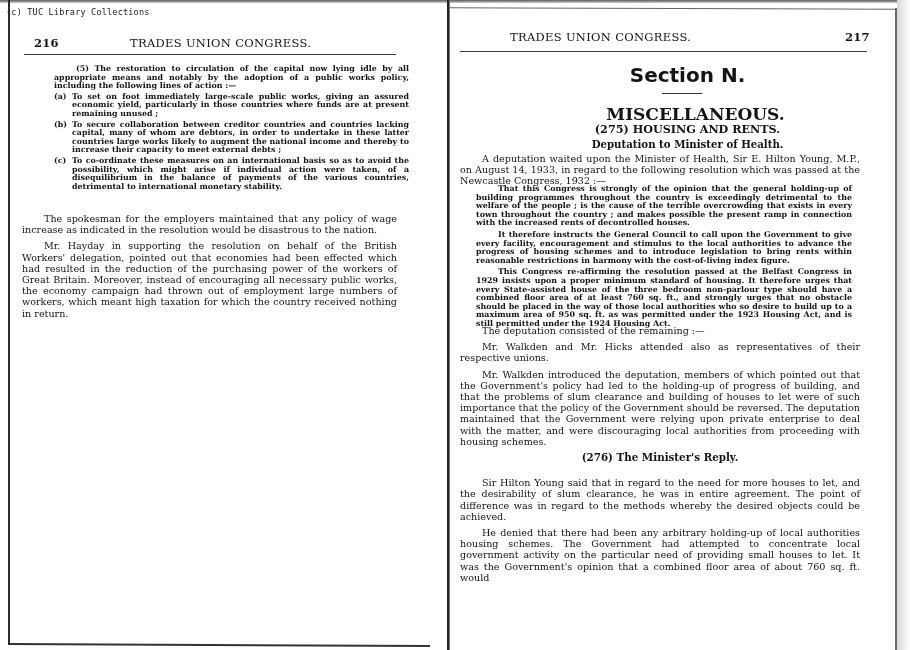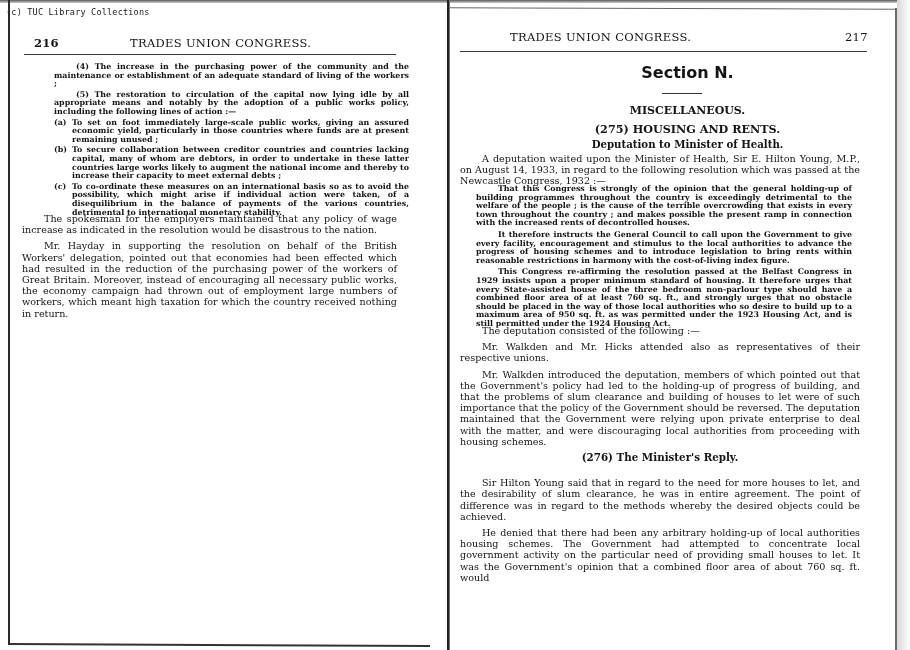--- a/index.html
+++ b/index.html
@@ -29,39 +29,39 @@
     .page { position: absolute; top: 0; }
     .page-left { left: 22px; width: 400px; }
     .page-right { left: 490px; width: 395px; }
 
     .running-head {
       position: absolute; top: 36px; left: 0; right: 0; height: 16px;
       font-size: 11.5px; letter-spacing: 0.3px;
     }
     .page-left .running-head .pno { position: absolute; left: 12px; font-weight: bold; }
     .page-left .running-head .title { position: absolute; left: 108px; }
-    .page-right .running-head .pno { position: absolute; left: 355px; font-weight: normal; }
+    .page-right .running-head .pno { position: absolute; left: 355px; font-weight: bold; }
     .page-right .running-head .title { position: absolute; left: 20px; }
     .page-left .rule { position: absolute; top: 54px; left: 2px; width: 372px; height: 1px; background: #3a3a3a; }
     .page-right .rule { position: absolute; top: 51px; left: -30px; width: 407px; height: 1px; background: #3a3a3a; }
 
     .body-text { position: absolute; font-size: 9.6px; line-height: 11.2px; text-align: justify; }
     .small { font-size: 7.9px; line-height: 8.6px; font-weight: bold; }
     p { margin: 0; }
     .indent { text-indent: 22px; }
     .list-item { position: relative; padding-left: 18px; margin-top: 2px; }
     .list-item .marker { position: absolute; left: 0; top: 0; }
 
     .left-block { top: 63px; left: 32px; width: 355px; }
     .left-main { top: 213px; left: 0; width: 375px; }
     .left-main p { margin-bottom: 5px; }
 
-    .section-title { position: absolute; top: 63px; left: 0; width: 395px; text-align: center; font-family: "DejaVu Sans", "Liberation Sans", sans-serif; font-weight: bold; font-size: 16px; }
+    .section-title { position: absolute; top: 63px; left: 0; width: 395px; text-align: center; font-family: "DejaVu Sans", "Liberation Sans", sans-serif; font-weight: bold; font-size: 20px; }
     .section-dash { position: absolute; top: 93px; left: 172px; width: 40px; height: 1px; background: #333; }
-    .h-misc { position: absolute; top: 104px; left: 0; width: 395px; text-align: center; font-weight: bold; font-size: 11px; }
+    .h-misc { position: absolute; top: 104px; left: 8px; width: 395px; text-align: center; font-weight: bold; font-size: 17px; }
     .h-275 { position: absolute; top: 122px; left: 0; width: 395px; text-align: center; font-weight: bold; font-size: 11.2px; }
     .h-dep { position: absolute; top: 138px; left: 0; width: 395px; text-align: center; font-weight: bold; font-size: 10.2px; }
 
     .right-intro { top: 153px; left: -30px; width: 400px; }
     .right-quote { top: 185px; left: -14px; width: 376px; }
     .right-quote p { margin-bottom: 3px; }
     .right-main { top: 325px; left: -30px; width: 400px; }
     .right-main p { margin-bottom: 5px; }
     .h-276 { text-align: center; font-weight: bold; font-size: 10.3px; margin: 2px 0 14px 0; }
     .bold { font-weight: bold; }
@@ -80,21 +80,20 @@
 <div class="right-edge"></div>
 
 <div class="page page-left">
   <div class="running-head">
     <span class="pno">216</span>
     <span class="title">TRADES UNION CONGRESS.</span>
   </div>
   <div class="rule"></div>
 
   <div class="body-text small left-block">
-    <p class="indent">(4) The increase in the purchasing power of the community and the maintenance or establishment of an adequate standard of living of the workers ;</p>
     <p class="indent" style="margin-top:2px">(5) The restoration to circulation of the capital now lying idle by all appropriate means and notably by the adoption of a public works policy, including the following lines of action :—</p>
     <div class="list-item">
       <span class="marker">(a)</span>
       <span>To set on foot immediately large-scale public works, giving an assured economic yield, particularly in those countries where funds are at present remaining unused ;</span>
     </div>
     <div class="list-item">
       <span class="marker">(b)</span>
       <span>To secure collaboration between creditor countries and countries lacking capital, many of whom are debtors, in order to undertake in these latter countries large works likely to augment the national income and thereby to increase their capacity to meet external debts ;</span>
     </div>
     <div class="list-item">
@@ -126,20 +125,20 @@
     <p class="indent">A deputation waited upon the Minister of Health, Sir E. Hilton Young, M.P., on August 14, 1933, in regard to the following resolution which was passed at the Newcastle Congress, 1932 :—</p>
   </div>
 
   <div class="body-text small right-quote">
     <p class="indent">That this Congress is strongly of the opinion that the general holding-up of building programmes throughout the country is exceedingly detrimental to the welfare of the people ; is the cause of the terrible overcrowding that exists in every town throughout the country ; and makes possible the present ramp in connection with the increased rents of decontrolled houses.</p>
     <p class="indent">It therefore instructs the General Council to call upon the Government to give every facility, encouragement and stimulus to the local authorities to advance the progress of housing schemes and to introduce legislation to bring rents within reasonable restrictions in harmony with the cost-of-living index figure.</p>
     <p class="indent">This Congress re-affirming the resolution passed at the Belfast Congress in 1929 insists upon a proper minimum standard of housing. It therefore urges that every State-assisted house of the three bedroom non-parlour type should have a combined floor area of at least 760 sq. ft., and strongly urges that no obstacle should be placed in the way of those local authorities who so desire to build up to a maximum area of 950 sq. ft. as was permitted under the 1923 Housing Act, and is still permitted under the 1924 Housing Act.</p>
   </div>
 
   <div class="body-text right-main">
-    <p class="indent">The deputation consisted of the following :—</p>
+    <p class="indent">The deputation consisted of the remaining :—</p>
     <p class="indent">Mr. Walkden and Mr. Hicks attended also as representatives of their respective unions.</p>
     <p class="indent">Mr. Walkden introduced the deputation, members of which pointed out that the Government's policy had led to the holding-up of progress of building, and that the problems of slum clearance and building of houses to let were of such importance that the policy of the Government should be reversed. The deputation maintained that the Government were relying upon private enterprise to deal with the matter, and were discouraging local authorities from proceeding with housing schemes.</p>
     <div class="h-276">(276)  The Minister's Reply.</div>
     <p class="indent">Sir Hilton Young said that in regard to the need for more houses to let, and the desirability of slum clearance, he was in entire agreement. The point of difference was in regard to the methods whereby the desired objects could be achieved.</p>
     <p class="indent">He denied that there had been any arbitrary holding-up of local authorities housing schemes. The Government had attempted to concentrate local government activity on the particular need of providing small houses to let. It was the Government's opinion that a combined floor area of about 760 sq. ft. would</p>
   </div>
 </div>
 
 </body></html>

